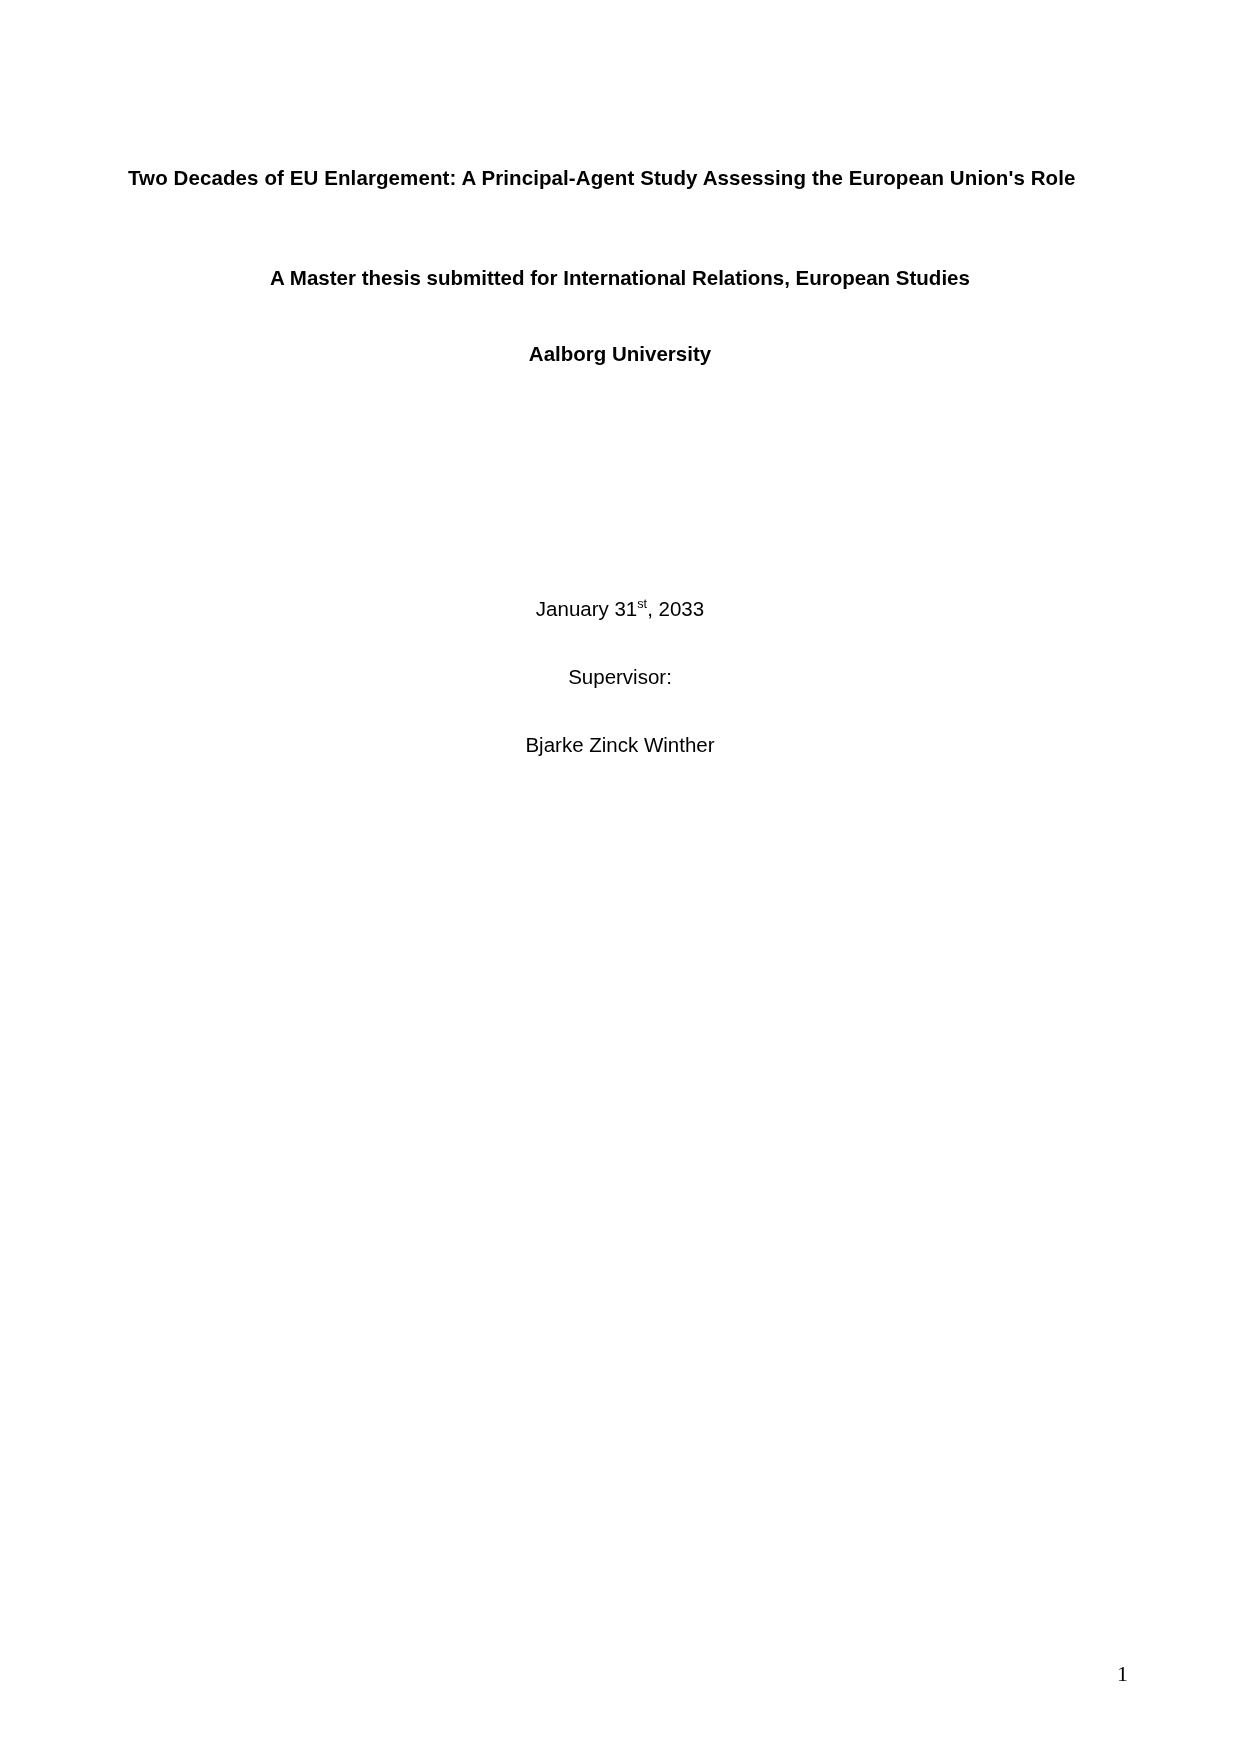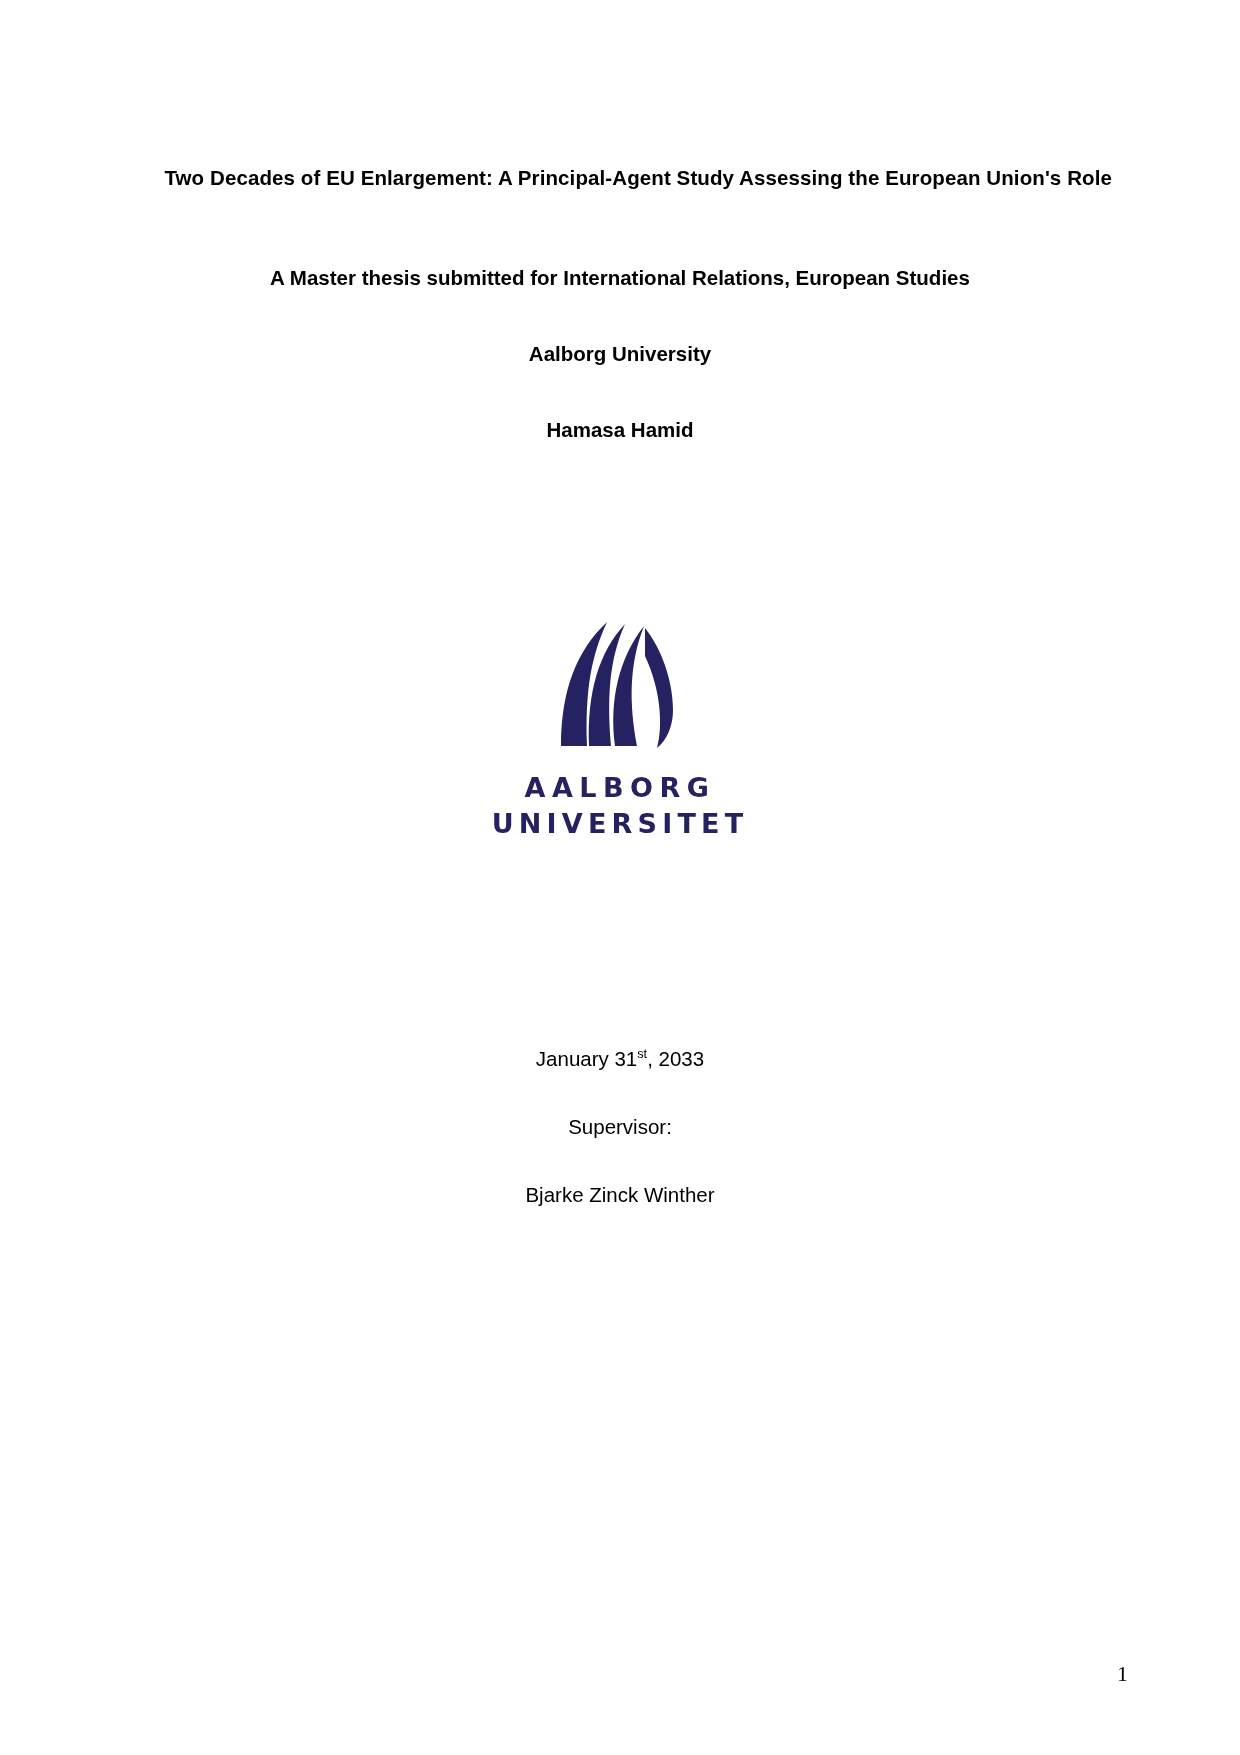--- a/index.html
+++ b/index.html
@@ -22,21 +22,21 @@
   .content {
     position: absolute;
     left: 128px;
     right: 128px;
     top: 150px;
   }
   .title {
     font-size: 20.5px;
     font-weight: bold;
     line-height: 56px;
-    text-align: right;
+    text-align: left;
     letter-spacing: 0.1px;
   }
   .title .line2 {
     display: block;
   }
   .subtitle-block {
     margin-top: 34px;
     text-align: center;
   }
   .subtitle-line {
@@ -96,37 +96,22 @@
 
   <div class="content">
 
     <div class="title">
       <span>Two Decades of EU Enlargement: A Principal-Agent Study Assessing the European Union's Role</span>
     </div>
 
     <div class="subtitle-block">
       <div class="subtitle-line">A Master thesis submitted for International Relations, European Studies</div>
       <div class="subtitle-line">Aalborg University</div>
-      <div class="subtitle-line">Hamasa Hamid</div>
     </div>
 
-    <div class="logo-wrap">
-      <svg class="logo-mark" viewBox="0 0 150 130">
-        <g fill="#262262">
-          <path d="M16 128 C16 72 32 32 62 4 C46 38 40 74 42 128 Z"></path>
-          <path d="M44 128 C42 74 54 34 80 6 C64 42 62 80 66 128 Z"></path>
-          <path d="M70 128 C64 82 74 40 99 8 C84 46 84 86 92 128 Z"></path>
-          <path d="M100 10 C116 30 128 62 128 92 C128 108 122 122 112 130 C118 108 116 72 100 38 Z"></path>
-        </g>
-      </svg>
-      <div class="logo-text">
-        <span>AALBORG</span>
-        <span class="l2">UNIVERSITET</span>
-      </div>
-    </div>
 
     <div class="footer-block">
       <div class="footer-line"><span>January 31</span><sup>st</sup><span>, 2033</span></div>
       <div class="footer-line">Supervisor:</div>
       <div class="footer-line">Bjarke Zinck Winther</div>
     </div>
 
   </div>
 
   <div class="page-number">1</div>

